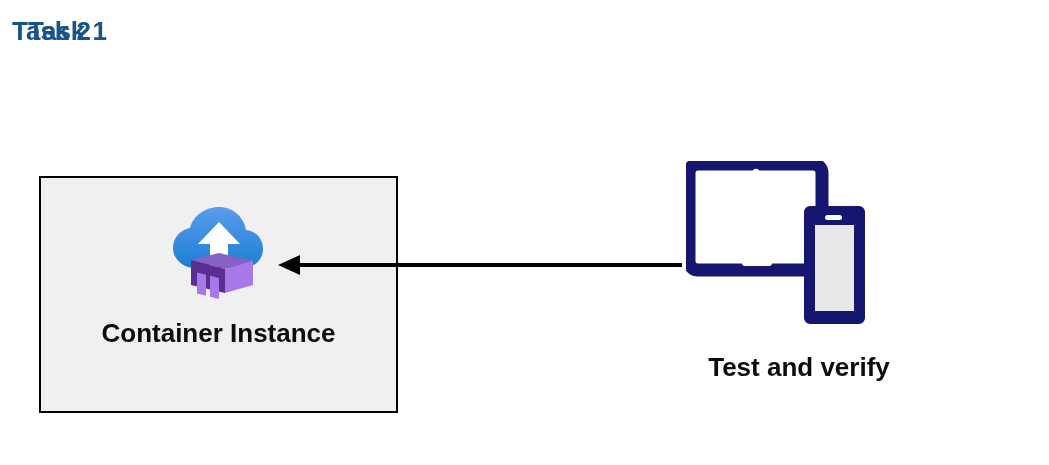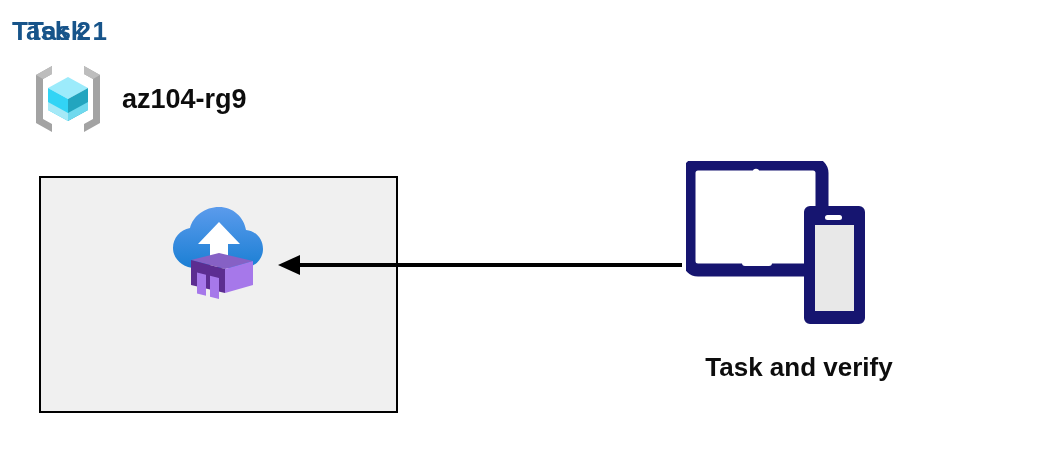--- a/index.html
+++ b/index.html
@@ -116,43 +116,20 @@
 </style>
 </head>
 <body>
 
 <div id="canvas">
 
   <div id="panel-task1">
 
     <div class="task-title">Task 1</div>
 
-    <div id="rg-row">
-
-      <svg id="rg-icon" viewBox="0 0 76 74" aria-hidden="true">
-
-        <path d="M22 4 L6 13 L6 61 L22 70 L22 62 L13 57 L13 17 L22 12 Z" fill="#a3a3a3"></path>
-        <path d="M22 4 L6 13 L13 17 L22 12 Z" fill="#bdbdbd"></path>
-
-        <path d="M54 4 L70 13 L70 61 L54 70 L54 62 L63 57 L63 17 L54 12 Z" fill="#a3a3a3"></path>
-        <path d="M54 4 L70 13 L63 17 L54 12 Z" fill="#bdbdbd"></path>
-
-        <path d="M38 15 L58 26 L38 37 L18 26 Z" fill="#9cebfb"></path>
-
-        <path d="M18 26 L38 37 L38 59 L18 48 Z" fill="#32d4f5"></path>
-
-        <path d="M58 26 L58 48 L38 59 L38 37 Z" fill="#22a5bf"></path>
-
-        <path d="M18 40 L38 51 L38 59 L18 48 Z" fill="#a5e9f7"></path>
-
-        <path d="M58 40 L58 48 L38 59 L38 51 Z" fill="#6fd9ee"></path>
-      </svg>
-
-      <div id="rg-label">az104-rg9</div>
-    </div>
 
     <div id="resource-box">
 
       <svg id="aci-icon" viewBox="0 0 104 104" aria-hidden="true">
         <defs>
           <linearGradient id="cloudGrad" x1="0" y1="0" x2="0" y2="1">
             <stop offset="0" stop-color="#5b9bec"></stop>
             <stop offset="1" stop-color="#1b7fd4"></stop>
           </linearGradient>
         </defs>
@@ -171,20 +148,21 @@
         <path d="M24 63 L52 56 L86 64 L58 72 Z" fill="#8661c5"></path>
 
         <path d="M24 63 L58 72 L58 96 L24 88 Z" fill="#5c2d91"></path>
 
         <path d="M86 64 L86 88 L58 96 L58 72 Z" fill="#a678ea"></path>
 
         <rect x="30" y="68" width="9" height="21" fill="#a678ea" transform="skewY(14)"></rect>
         <rect x="43" y="68" width="9" height="21" fill="#a678ea" transform="skewY(14)"></rect>
       </svg>
 
+      <div id="aci-label">Container Instance</div>
     </div>
   </div>
 
   <div id="panel-task2">
     <div class="task-title">Task 2</div>
   </div>
 
   <svg id="device-icon" viewBox="0 0 182 168" aria-hidden="true">
 
     <rect x="3" y="3" width="133" height="106" rx="9" ry="9" fill="none" stroke="#161570" stroke-width="13"></rect>
@@ -193,20 +171,20 @@
 
     <rect x="56" y="99" width="30" height="6" rx="3" ry="3" fill="#ffffff"></rect>
 
     <rect x="119" y="46" width="59" height="116" rx="5" ry="5" fill="#161570" stroke="#161570" stroke-width="2"></rect>
 
     <rect x="129" y="64" width="39" height="86" fill="#e8e8e8"></rect>
 
     <rect x="139" y="54" width="17" height="5" rx="2.5" ry="2.5" fill="#ffffff"></rect>
   </svg>
 
-  <div id="device-label">Task and verify</div>
+  <div id="device-label">Test and verify</div>
 
   <svg id="connector-arrow" viewBox="0 0 412 34" aria-hidden="true">
     <line x1="412" y1="17" x2="22" y2="17" stroke="#000000" stroke-width="4"></line>
     <path d="M8 17 L30 7 L30 27 Z" fill="#000000"></path>
   </svg>
 
 </div>
 
 </body></html>

